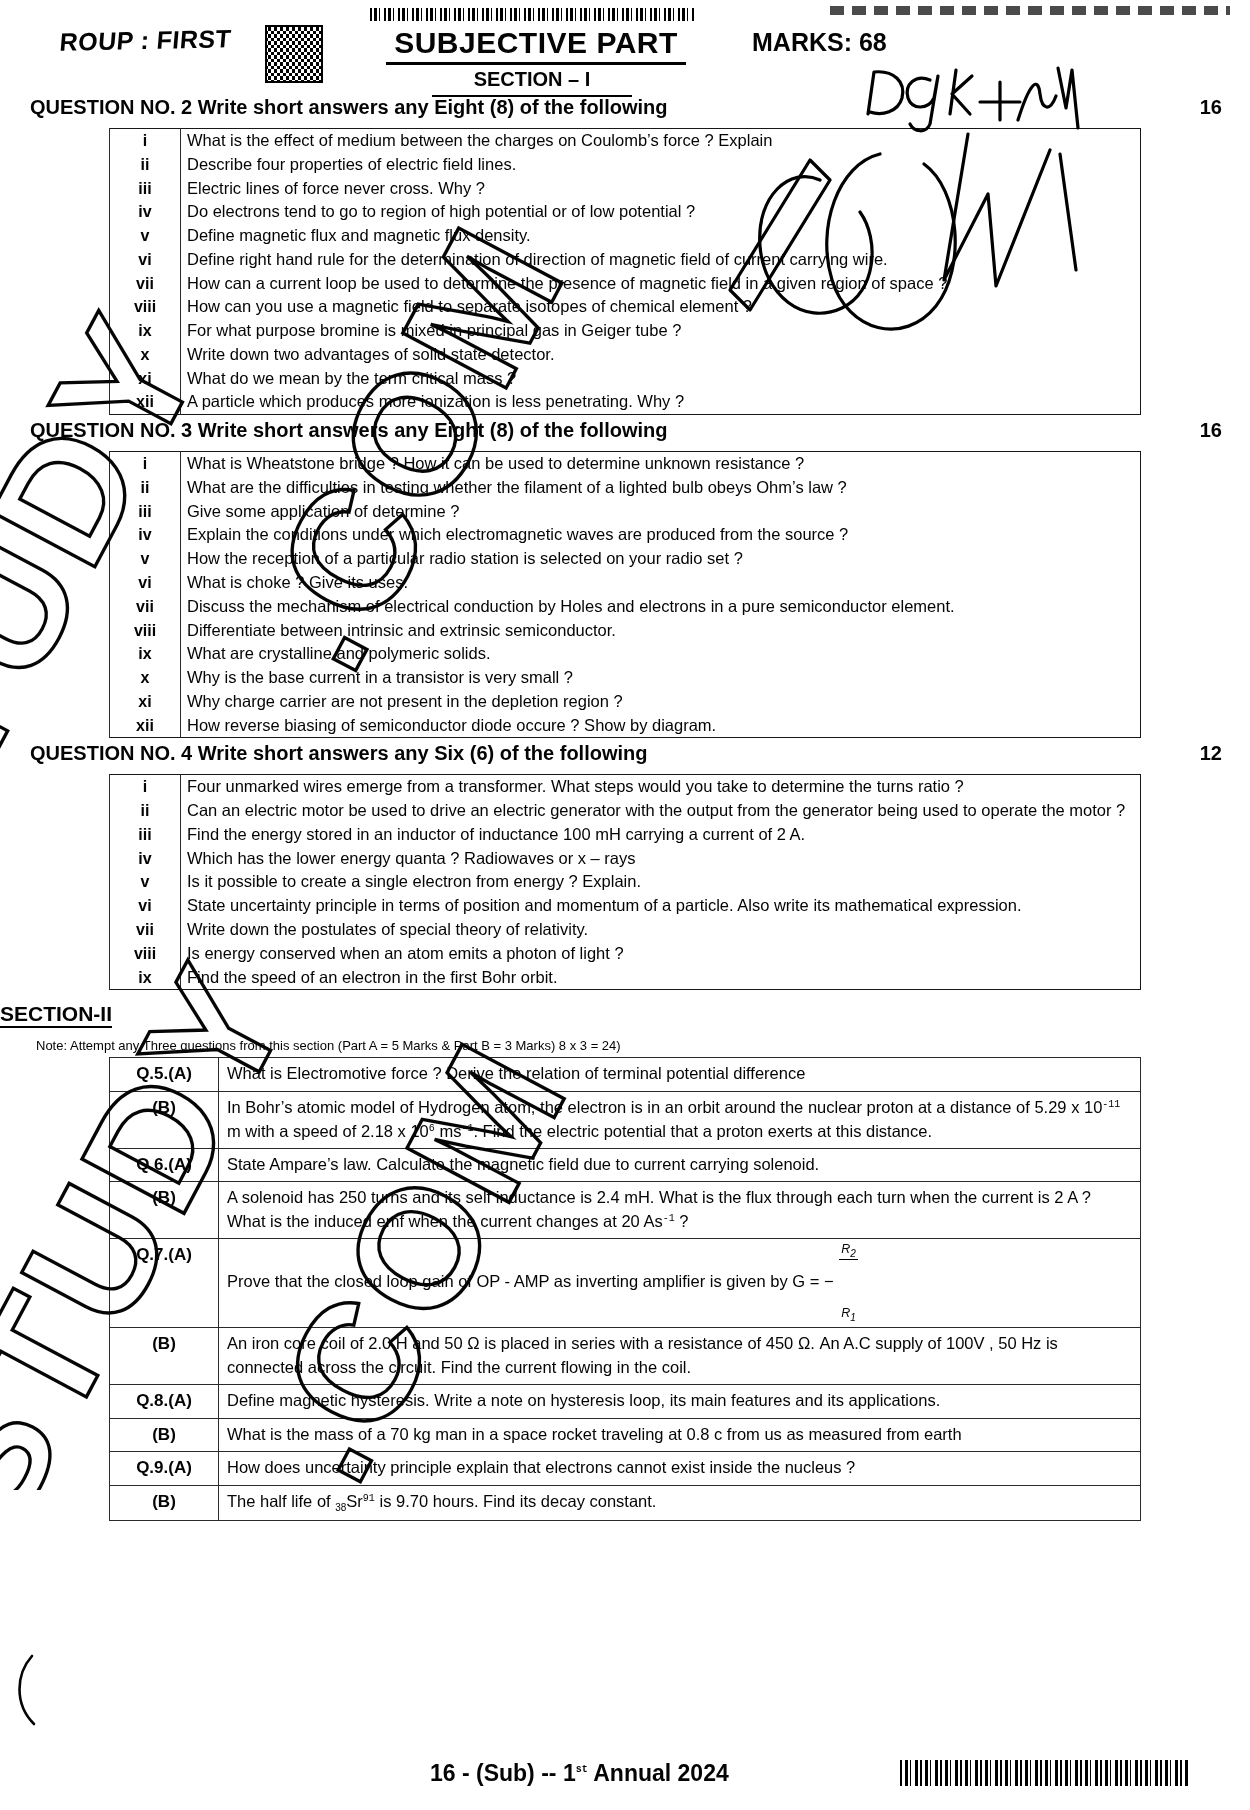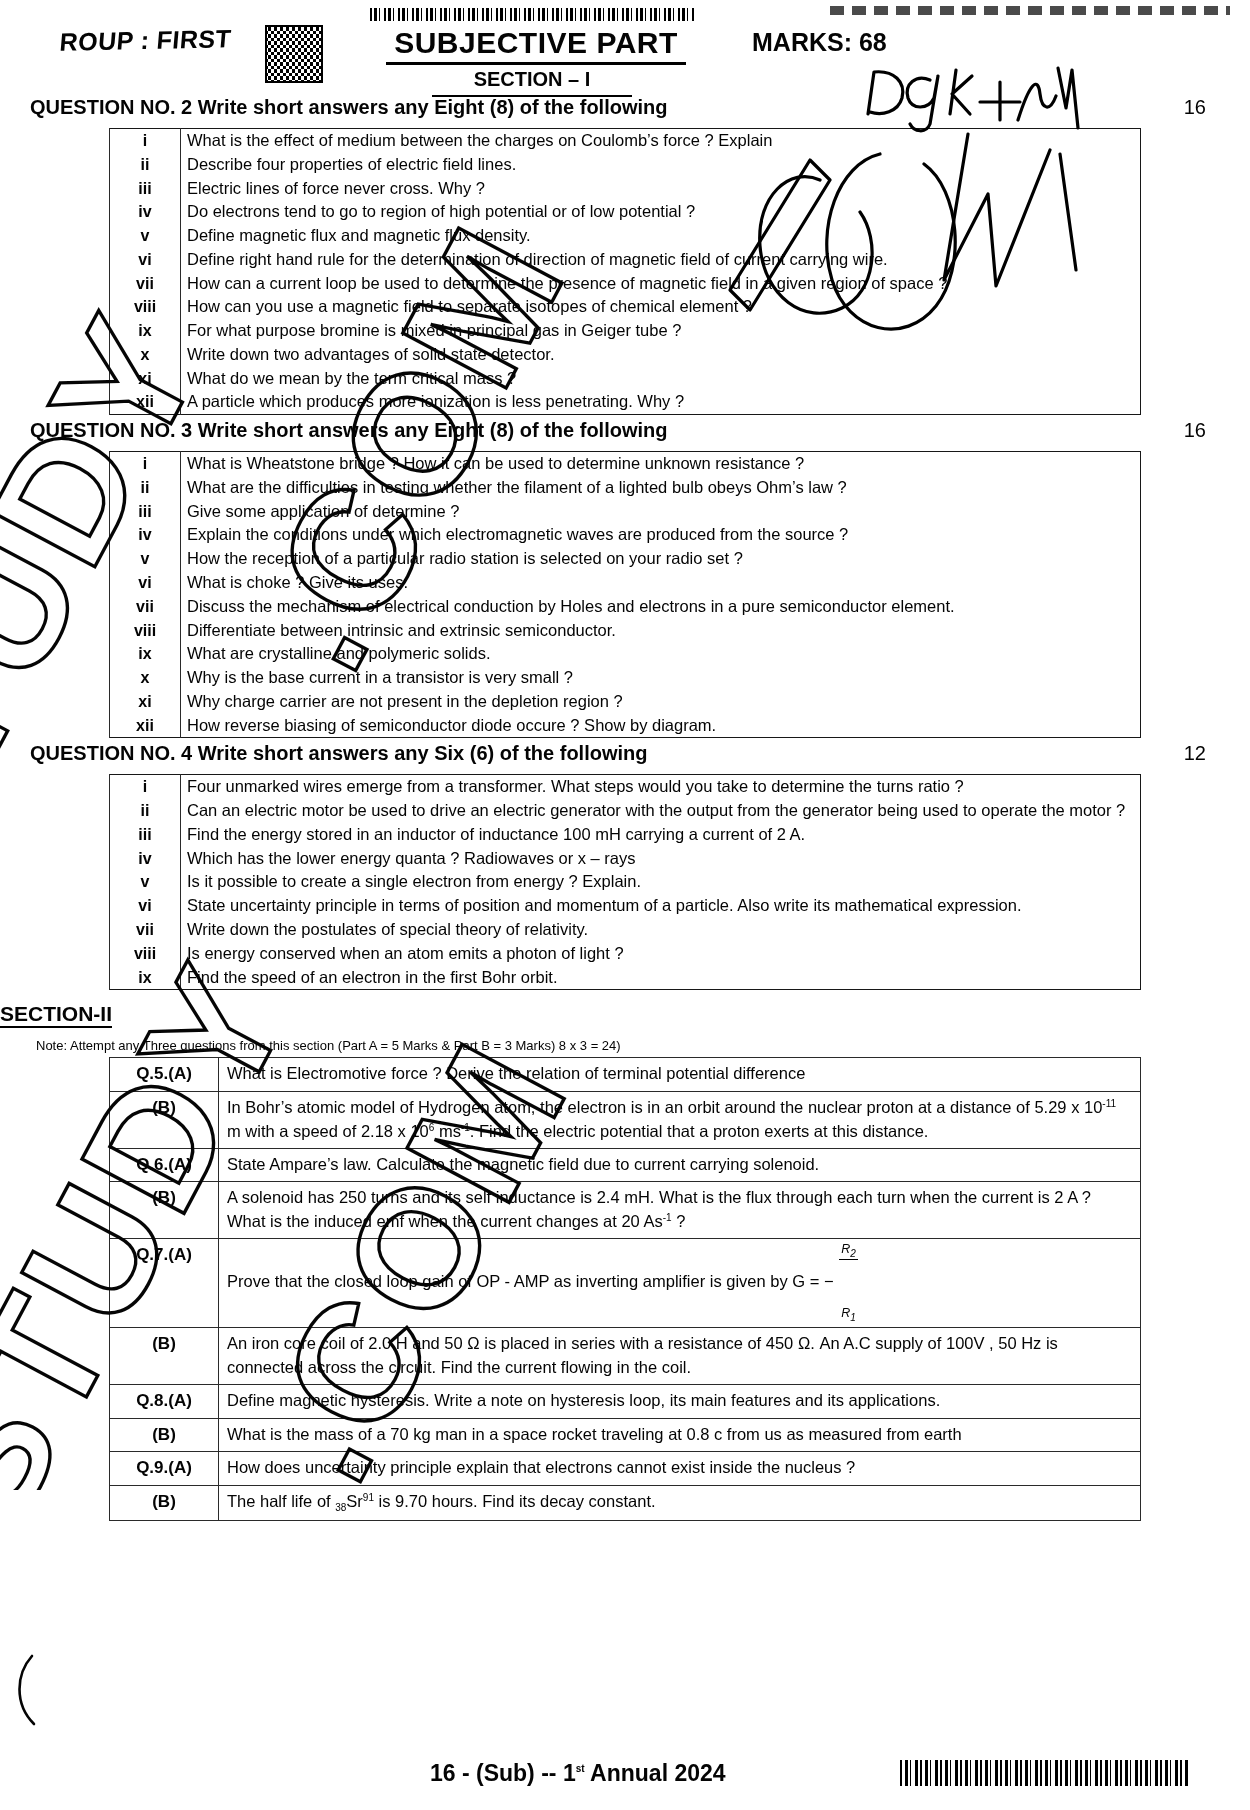--- a/index.html
+++ b/index.html
@@ -47,21 +47,21 @@
   .marks{
     position:absolute;left:752px;top:28px;font-size:25px;font-weight:bold;
   }
 
   
   .qhead{position:relative;height:30px;margin:4px 0 0 0;}
   .qhead .t{
     position:absolute;left:30px;top:0;font-size:20px;font-weight:bold;letter-spacing:0;
   }
   .qhead .m{
-    position:absolute;right:44px;top:0;font-size:20px;font-weight:normal;
+    position:absolute;right:28px;top:0;font-size:20px;font-weight:bold;
   }
 
   
   table.q{
     border-collapse:collapse;margin:2px auto 0 auto;width:1032px;
     border:1.5px solid #222;table-layout:fixed;
   }
   table.q td{
     border:1.2px solid #333;padding:1px 6px;vertical-align:top;
     font-size:16.5px;line-height:1.32;
@@ -78,21 +78,21 @@
     border-collapse:collapse;margin:4px auto 0 auto;width:1032px;
     border:1.5px solid #222;table-layout:fixed;
   }
   table.s2 td{
     border:1.2px solid #333;padding:4px 8px;vertical-align:top;
     font-size:16.5px;line-height:1.45;
   }
   table.s2 td.lbl{
     width:92px;text-align:center;font-weight:bold;font-size:17px;
   }
-  sup{font-size:10px;vertical-align:super;}
+  sup{font-size:10px;vertical-align:super;font-family:Liberation Mono, monospace;}
   sub{font-size:10px;vertical-align:sub;}
 
   .sec2{
     text-align:left;font-size:21px;font-weight:bold;margin:12px 0 6px 0;
   }
   .sec2 span{border-bottom:2.5px solid #000;padding-bottom:1px;}
   .note{
     font-size:13px;font-weight:normal;margin:12px 0 2px 36px;
   }
 

